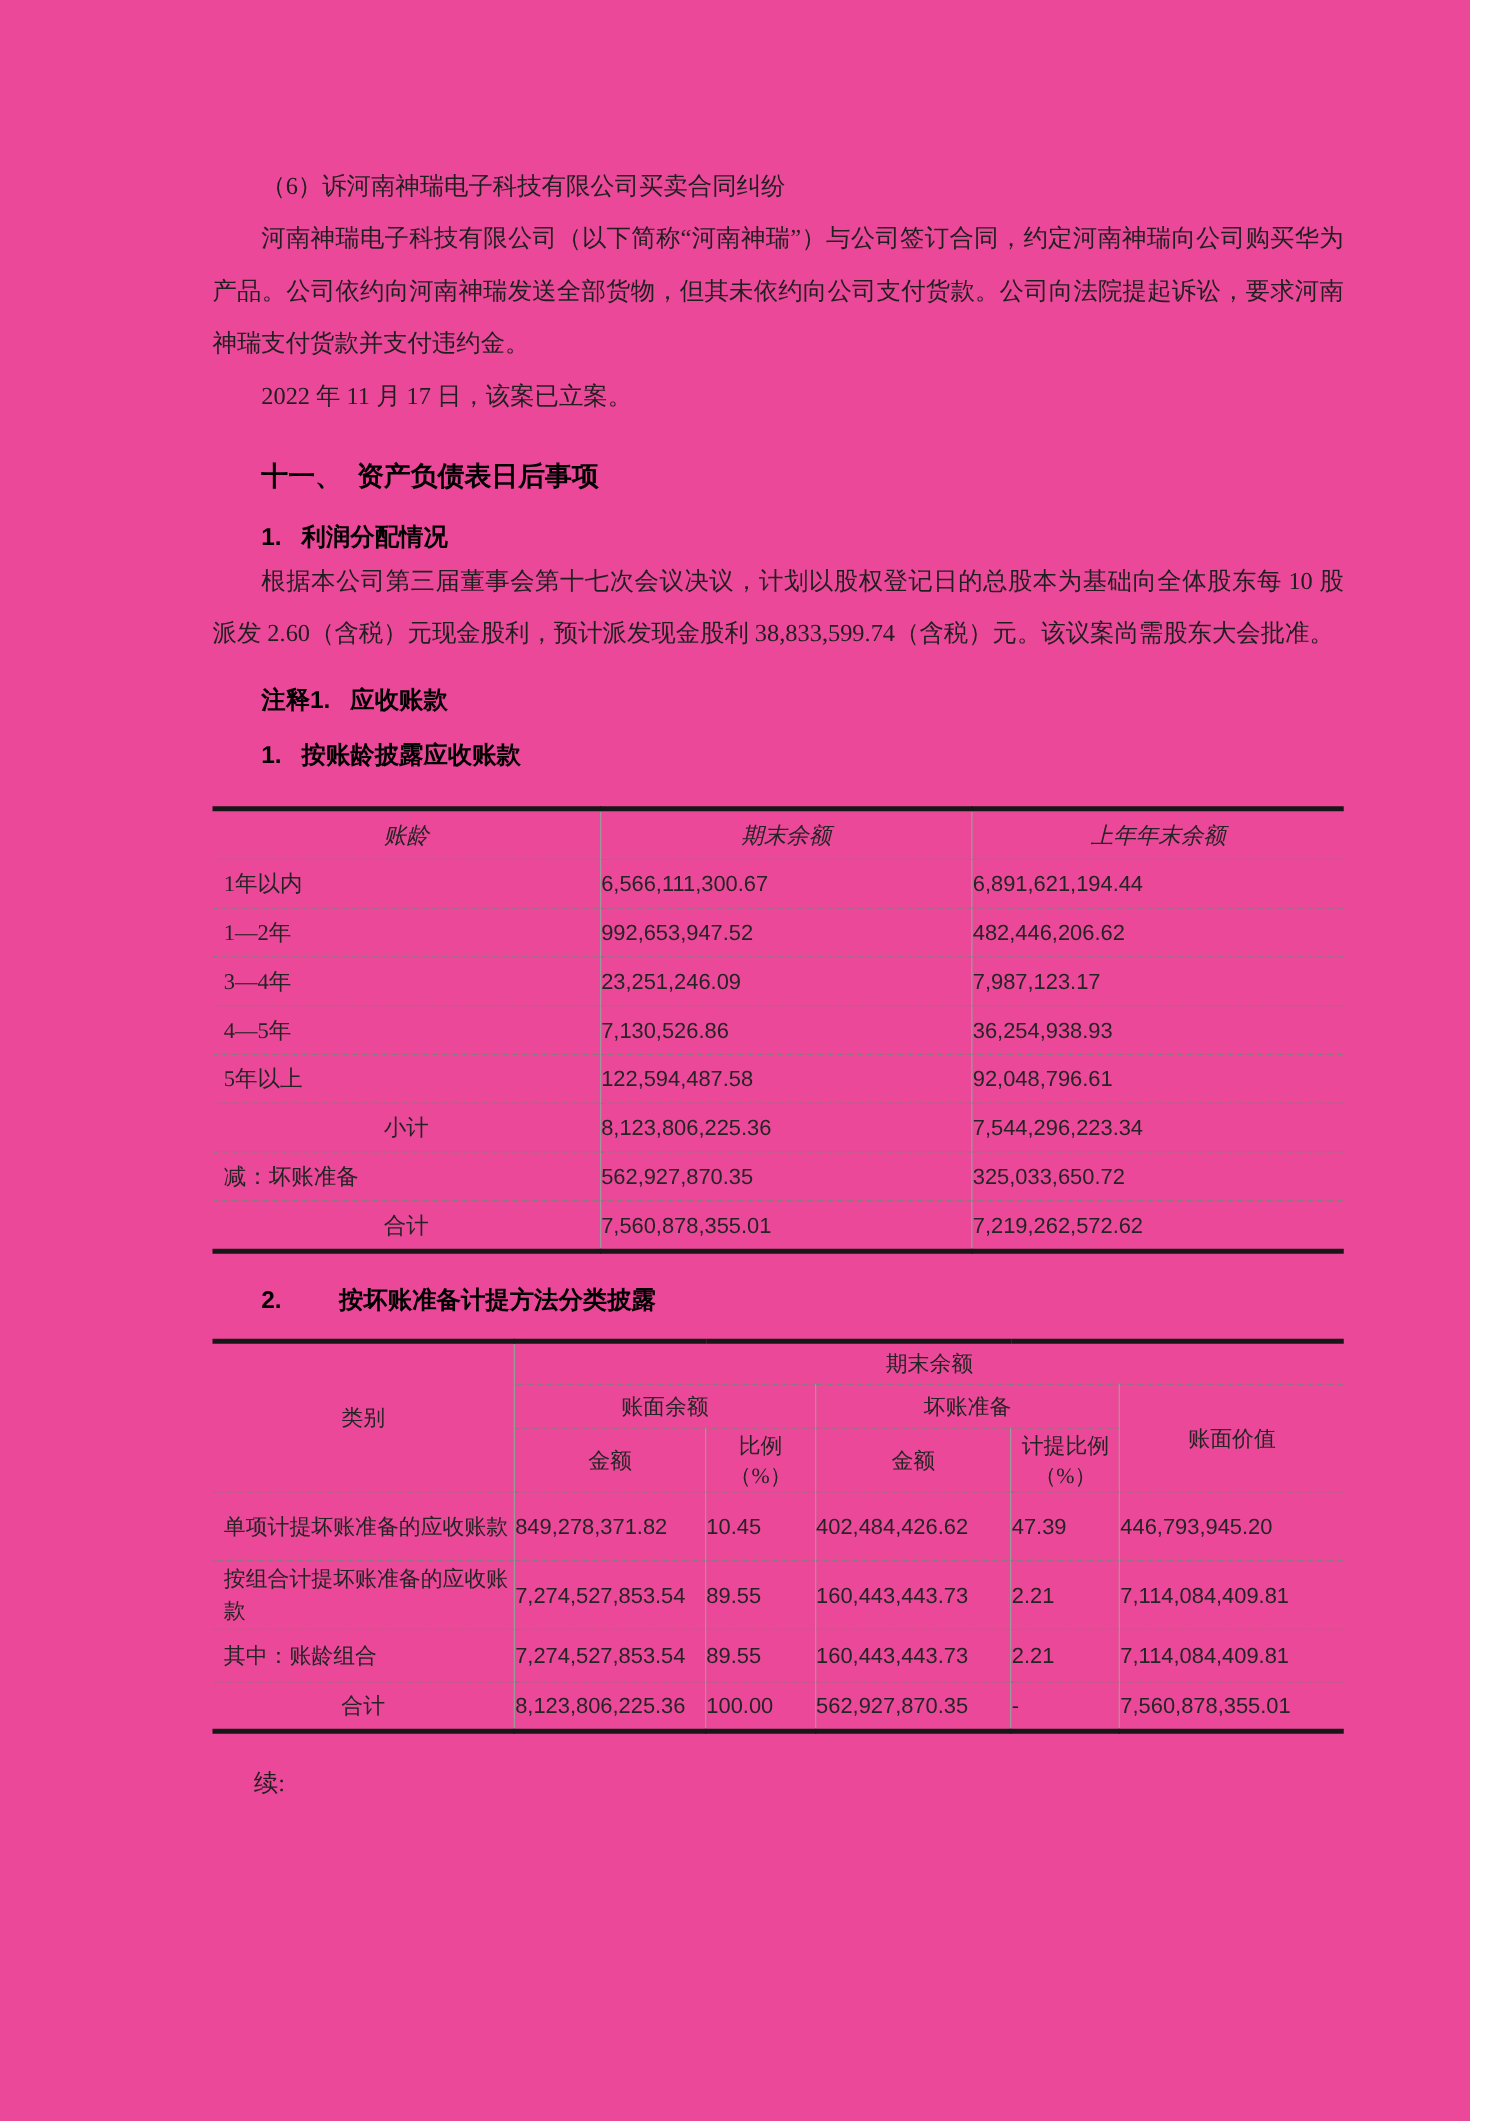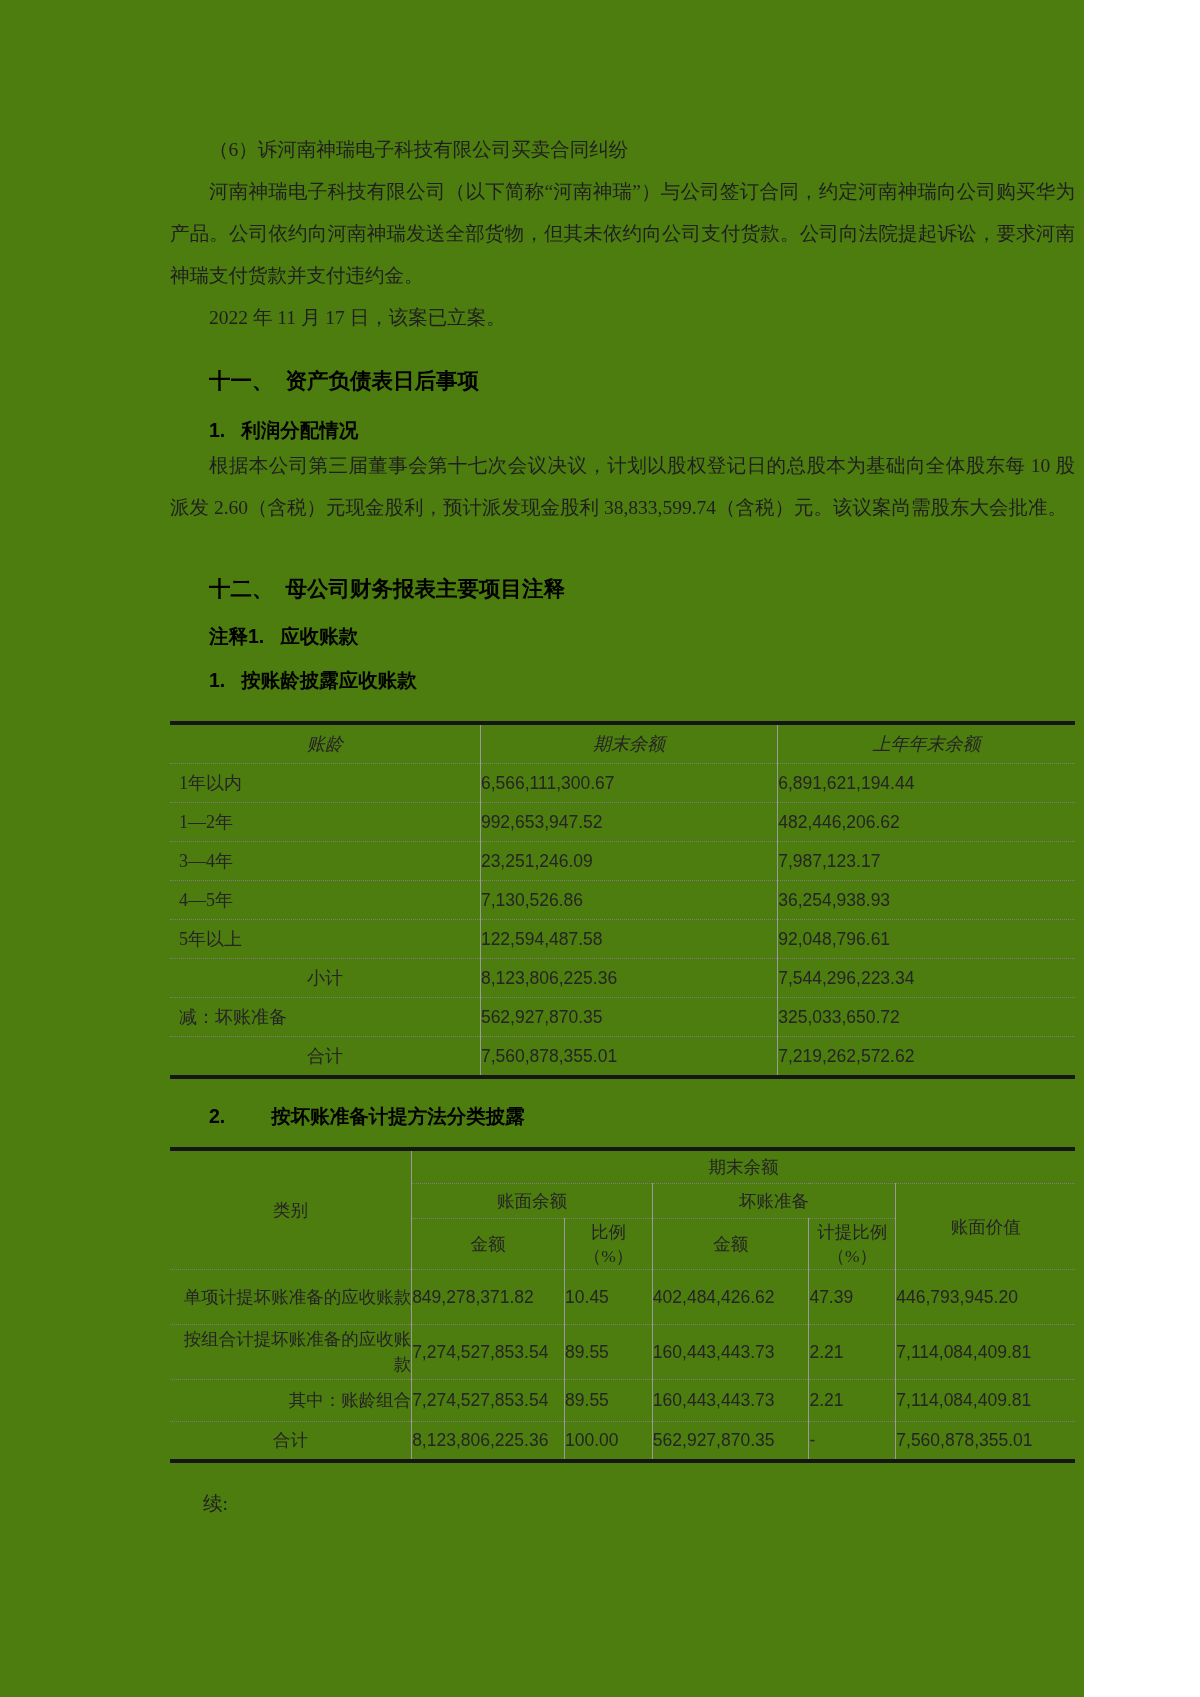--- a/index.html
+++ b/index.html
@@ -1,19 +1,19 @@
 <!DOCTYPE html>
 <html><head>
 <meta charset="utf-8">
 <style>
   html,body{margin:0;padding:0;background:#ffffff;}
   .page{
     position:relative;
-    width:1084px;height:1697px;
-    background:#4d7c0f;
+    width:1176px;height:1697px;
+    background:#ec4899;
     color:#1f1f1f;
     font-family:"Liberation Serif","DejaVu Serif",serif;
     overflow:hidden;
   }
   .content{
     position:absolute;
     left:170px;top:0;
     width:905px;
     padding-top:129px;
   }
@@ -79,21 +79,21 @@
     font-family:"Liberation Sans","DejaVu Sans",sans-serif;
     font-size:17.5px;
   }
   .tbl2 th{ font-size:17.5px; line-height:24px; }
   .tbl2 td{ font-size:17.5px; line-height:25px; }
   .tbl2 .hr1 th{ height:32px; }
   .tbl2 .hr2 th{ height:34px; }
   .tbl2 .hr3 th{ height:50px; }
   .tbl2 td{ height:50px; }
   .tbl2 tr.oneline td{ height:37px; }
-  .tbl2 .lbl{ padding-left:9px; padding-top:2px; padding-bottom:2px;text-align:right; }
+  .tbl2 .lbl{ padding-left:9px; padding-top:2px; padding-bottom:2px; }
   .cont{
     margin:26px 0 0 0;
     font-size:19.5px;
     line-height:30px;
     padding-left:33px;
     text-align:left;
   }
 </style>
 </head>
 <body>
@@ -104,21 +104,20 @@
     <p class="p indent">（6）诉河南神瑞电子科技有限公司买卖合同纠纷</p>
     <p class="p indent">河南神瑞电子科技有限公司（以下简称“河南神瑞”）与公司签订合同，约定河南神瑞向公司购买华为产品。公司依约向河南神瑞发送全部货物，但其未依约向公司支付货款。公司向法院提起诉讼，要求河南神瑞支付货款并支付违约金。</p>
     <p class="p indent">2022 年 11 月 17 日，该案已立案。</p>
 
     <h2 class="h-major"><span class="hnum">十一、</span><span>资产负债表日后事项</span></h2>
 
     <h3 class="h-sub"><span class="hnum">1.</span><span>利润分配情况</span></h3>
 
     <p class="p indent">根据本公司第三届董事会第十七次会议决议，计划以股权登记日的总股本为基础向全体股东每 10 股派发 2.60（含税）元现金股利，预计派发现金股利 38,833,599.74（含税）元。该议案尚需股东大会批准。</p>
 
-    <h2 class="h-major mt-sec"><span class="hnum">十二、</span><span>母公司财务报表主要项目注释</span></h2>
 
     <h3 class="h-sub mt-note"><span class="hnum">注释1.</span><span>应收账款</span></h3>
 
     <h3 class="h-sub mt-small"><span class="hnum">1.</span><span>按账龄披露应收账款</span></h3>
 
     <table class="tbl1">
       <colgroup>
           <col style="width:34.3%">
           <col style="width:32.85%">
           <col style="width:32.85%">

